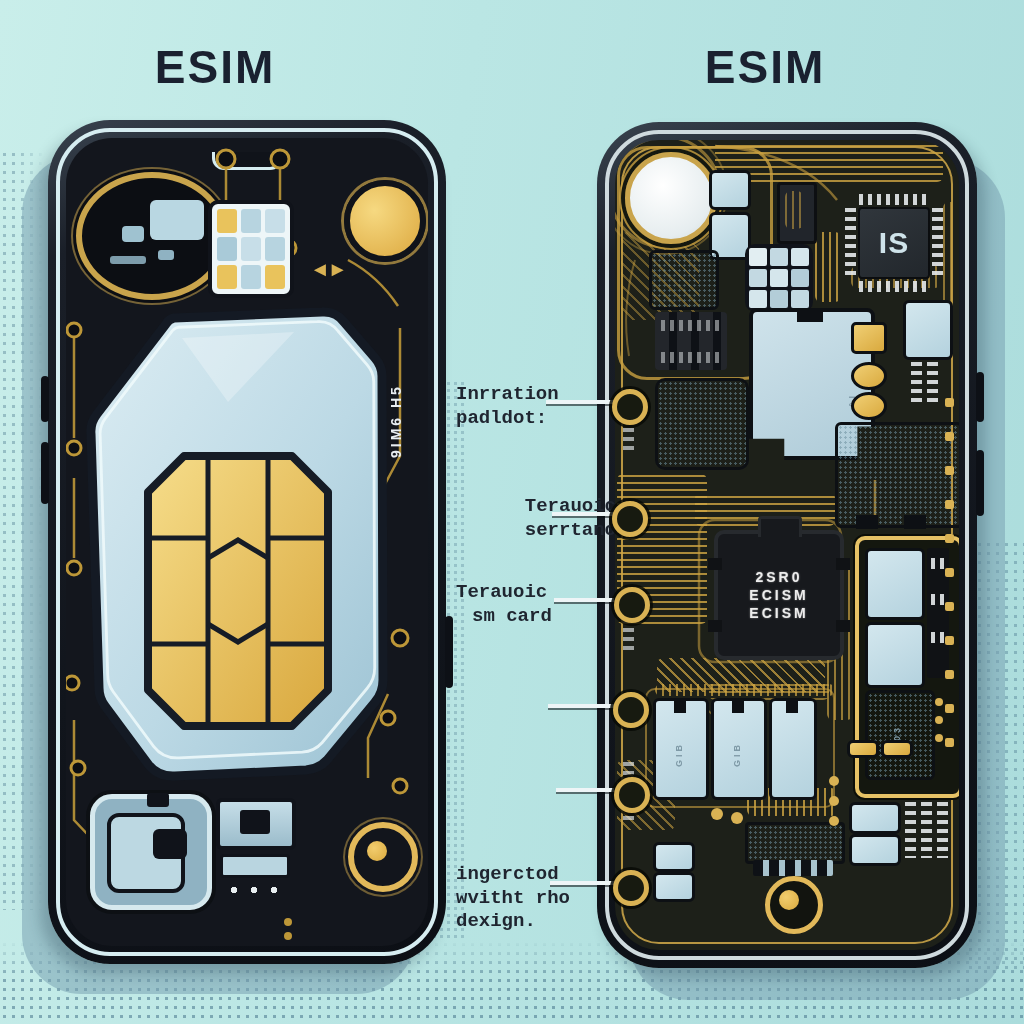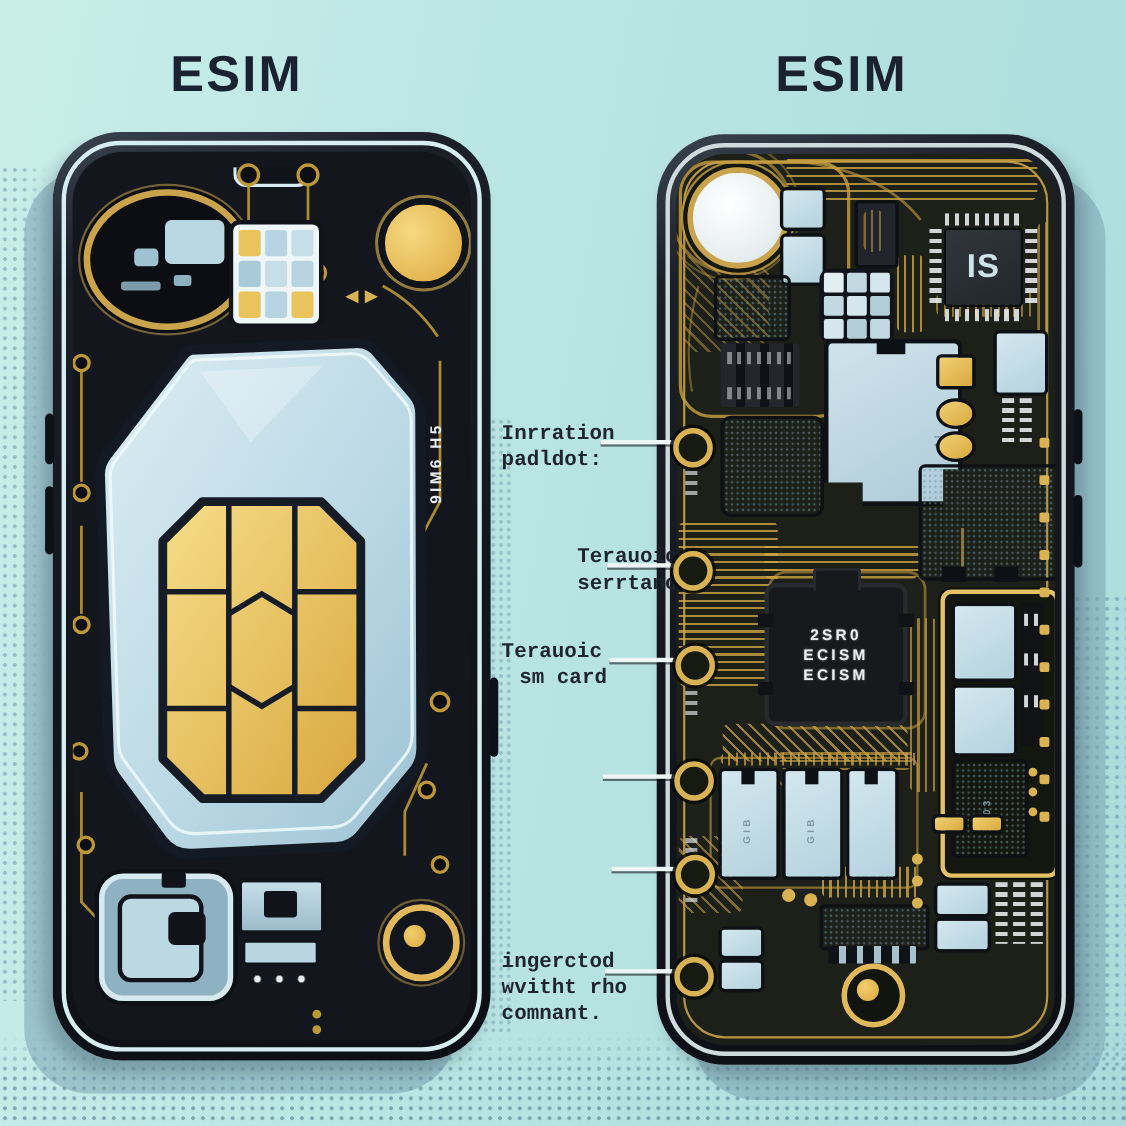--- a/index.html
+++ b/index.html
@@ -274,21 +274,21 @@
 
       <div class="chip-blue" style="left:288px;top:160px;width:44px;height:54px;"></div>
       <div class="pins-v" style="left:296px;top:222px;height:44px;"></div>
       <div class="pins-v" style="left:312px;top:222px;height:44px;"></div>
 
       <div class="chip-blue dotted" style="left:220px;top:282px;width:122px;height:100px;border-radius:6px;">
         <div style="position:absolute;left:18px;bottom:-4px;width:22px;height:14px;background:#0d1014;"></div>
         <div style="position:absolute;left:66px;bottom:-4px;width:22px;height:14px;background:#0d1014;"></div>
       </div>
 
-      <div class="center-chip" style="left:80px;top:390px;width:122px;height:122px;">
+      <div class="center-chip" style="left:99px;top:390px;width:122px;height:122px;">
         <div style="position:absolute;left:40px;top:-18px;width:38px;height:18px;background:#17191d;border:3px solid #26292d;border-bottom:none;border-radius:4px 4px 0 0;"></div>
         <div style="position:absolute;left:-10px;top:24px;width:14px;height:12px;background:#101215;"></div>
         <div style="position:absolute;right:-10px;top:24px;width:14px;height:12px;background:#101215;"></div>
         <div style="position:absolute;left:-10px;bottom:24px;width:14px;height:12px;background:#101215;"></div>
         <div style="position:absolute;right:-10px;bottom:24px;width:14px;height:12px;background:#101215;"></div>
         <span>2SR0</span>
         <span>ECISM</span>
         <span>ECISM</span>
       </div>
 
@@ -389,18 +389,18 @@
 
   <div class="callout-line" style="left:548px;top:704px;width:66px;"></div>
   <div class="callout-ring" style="left:613px;top:692px;"></div>
 
   <div class="callout-line" style="left:556px;top:788px;width:58px;"></div>
   <div class="callout-ring" style="left:614px;top:777px;"></div>
 
   <div class="callout-label" style="top:863px;">
     <span>ingerctod</span>
     <span>wvitht rho</span>
-    <span>comnant.</span>
+    <span>dexign.</span>
   </div>
   <div class="callout-line" style="left:550px;top:881px;width:64px;"></div>
   <div class="callout-ring" style="left:613px;top:870px;"></div>
 
 </div>
 
 </body></html>

